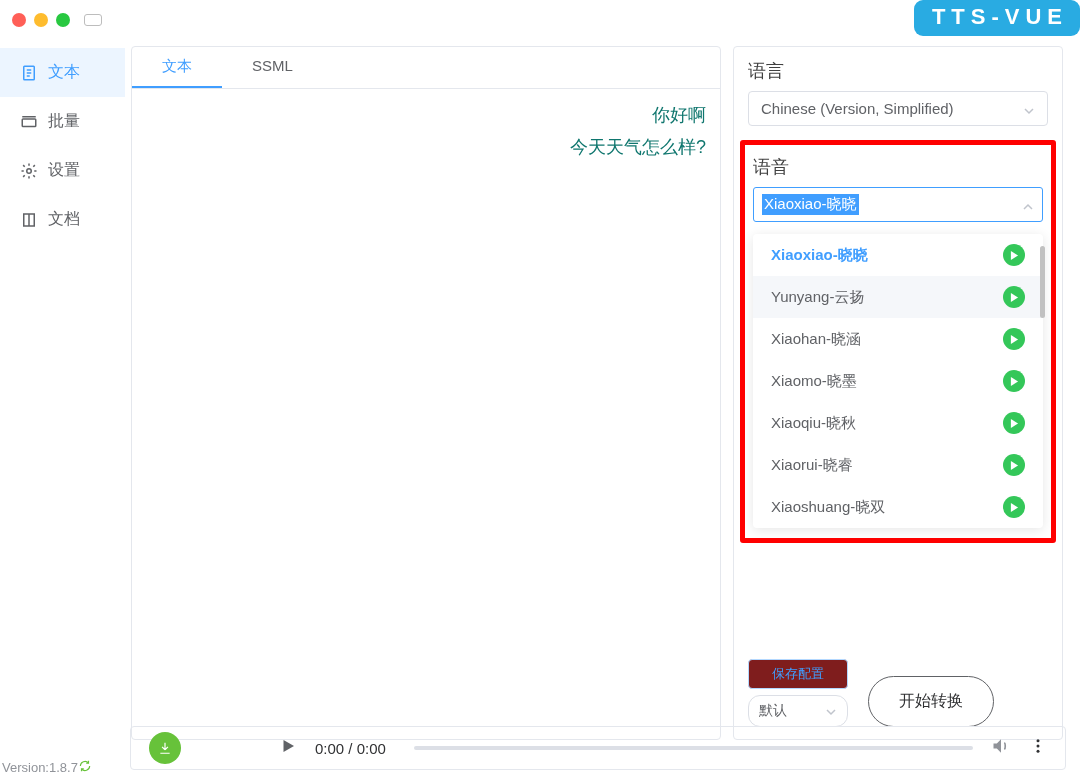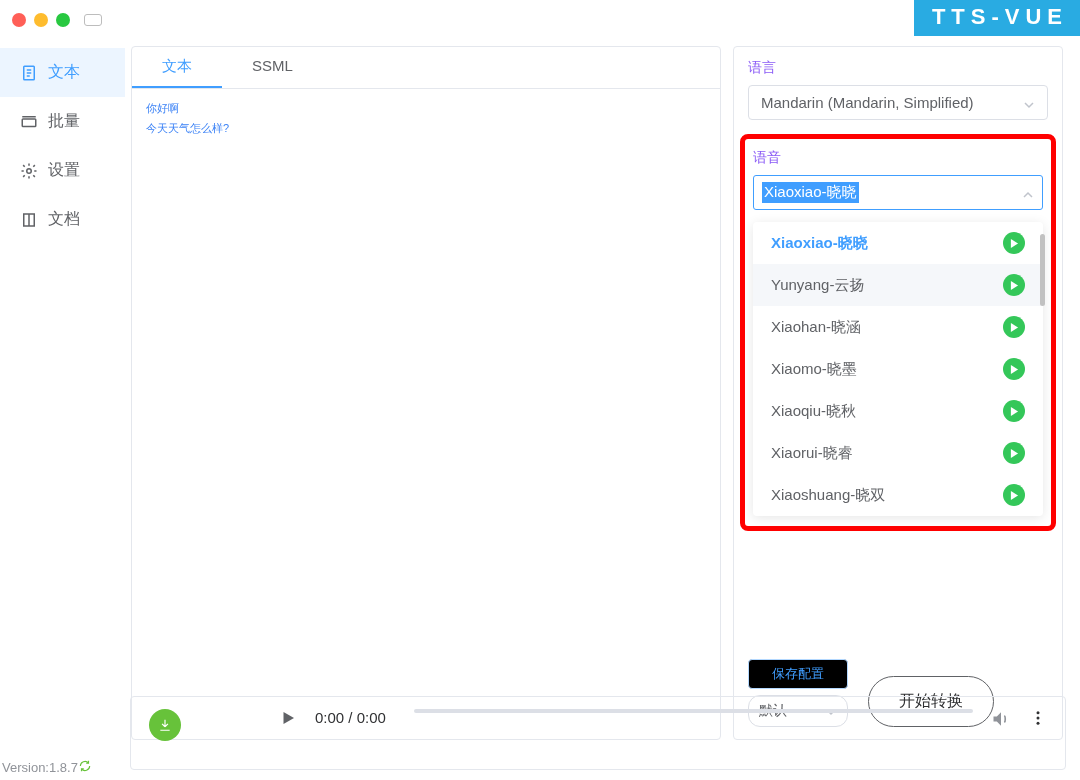--- a/index.html
+++ b/index.html
@@ -5,66 +5,66 @@
 * { margin: 0; padding: 0; box-sizing: border-box; font-family: -apple-system, "PingFang SC", "Microsoft YaHei", sans-serif; }
 body { width: 1080px; height: 780px; background: #fff; position: relative; overflow: hidden; }
 
 
 .titlebar { height: 40px; display: flex; align-items: center; padding: 0 12px; gap: 8px; }
 .tb-dot { width: 14px; height: 14px; border-radius: 50%; }
 .tb-dot.red { background: #ff5f57; }
 .tb-dot.amber { background: #febc2e; }
 .tb-dot.green { background: #28c840; }
 .tb-box { width: 18px; height: 12px; border: 1px solid #bdbdbd; border-radius: 3px; margin-left: 6px; }
-.brand { position: absolute; right: 0; top: 0; height: 36px; background: #29abe2; color: #fff; font-weight: 700; font-size: 22px; letter-spacing: 6px; padding: 4px 12px 4px 18px; }
+.brand { position: absolute; right: 0; top: 0; height: 36px; background: #29abe2; color: #fff; font-weight: 700; font-size: 22px; letter-spacing: 6px; padding: 4px 12px 4px 18px; border-radius: 9px; }
 
 
 .shell { display: flex; height: 700px; }
 .sidebar { width: 125px; background: #fff; padding-top: 8px; }
 .nav-item { display: flex; align-items: center; gap: 10px; padding: 14px 20px; color: #606266; font-size: 16px; cursor: pointer; }
 .nav-item.active { color: #409eff; background: #ecf5ff; }
 .nav-icon { width: 18px; height: 18px; display: inline-flex; align-items: center; justify-content: center; }
 .nav-icon svg { width: 18px; height: 18px; }
 
 .main { flex: 1; display: flex; gap: 12px; padding: 6px 0 0 6px; }
 
 
 .editor { width: 590px; border: 1px solid #e4e7ed; border-radius: 4px; display: flex; flex-direction: column; }
 .tabs { display: flex; border-bottom: 1px solid #e4e7ed; }
 .tab { padding: 10px 30px; font-size: 15px; color: #606266; cursor: pointer; border-bottom: 2px solid transparent; }
 .tab.active { color: #409eff; border-bottom-color: #409eff; }
-.textarea { flex: 1; padding: 10px 14px; font-size: 11px; color: #3b82f6; line-height: 1.8; white-space: pre-line; }
+.textarea { flex: 1; padding: 10px 14px; font-size: 18px; color: #0f766e; line-height: 1.8; white-space: pre-line; text-align: right; }
 
 
 .right { width: 330px; border: 1px solid #e4e7ed; border-radius: 4px; padding: 12px 14px; position: relative; display: flex; flex-direction: column; }
-.field-label { font-size: 14px; color: #8b5cf6; margin-bottom: 8px; }
+.field-label { font-size: 18px; color: #404040; margin-bottom: 8px; }
 .select { border: 1px solid #dcdfe6; border-radius: 4px; padding: 8px 12px; font-size: 15px; color: #606266; display: flex; align-items: center; justify-content: space-between; cursor: pointer; margin-bottom: 18px; }
 .chev { width: 12px; height: 12px; }
 
 
-.voice-box { border: 5px solid #ff0000; border-radius: 8px; margin: -4px -8px 14px -8px; padding: 10px 8px; }
+.voice-box { border: 5px solid #ff0000; border-radius: 3px; margin: -4px -8px 14px -8px; padding: 10px 8px; }
 .voice-input { border: 1px solid #409eff; border-radius: 3px; padding: 6px 8px; display: flex; align-items: center; justify-content: space-between; margin-bottom: 12px; }
 .voice-input-text { background: #409eff; color: #fff; padding: 1px 2px; font-size: 15px; }
 .voice-dropdown { background: #fff; border-radius: 4px; box-shadow: 0 2px 12px rgba(0,0,0,0.1); max-height: 330px; overflow-y: auto; position: relative; }
 .voice-item { display: flex; align-items: center; justify-content: space-between; padding: 10px 18px; font-size: 15px; color: #606266; cursor: pointer; }
 .voice-item.selected { color: #409eff; font-weight: 600; }
 .voice-item.hover { background: #f5f7fa; }
 .play-btn { width: 22px; height: 22px; background: #34c759; border-radius: 50%; display: flex; align-items: center; justify-content: center; }
 .play-btn svg { width: 9px; height: 9px; fill: #fff; margin-left: 1px; }
 .voice-scroll { position: absolute; right: -2px; top: 12px; width: 5px; height: 72px; background: #c1c1c1; border-radius: 3px; }
 
 
 .actions { margin-top: auto; display: flex; align-items: flex-end; gap: 20px; padding-top: 30px; }
 .left-actions { display: flex; flex-direction: column; gap: 6px; }
-.save-config { border: 1px solid #b3d8ff; background: #000000; color: #409eff; font-size: 13px; padding: 5px 16px; border-radius: 4px; cursor: pointer; }
+.save-config { border: 1px solid #b3d8ff; background: #7f1d1d; color: #409eff; font-size: 13px; padding: 5px 16px; border-radius: 4px; cursor: pointer; }
 .preset-select { border: 1px solid #dcdfe6; border-radius: 12px; padding: 6px 10px; font-size: 14px; color: #606266; display: flex; align-items: center; justify-content: space-between; width: 100px; cursor: pointer; }
 .convert-btn { border: 1px solid #606266; border-radius: 26px; padding: 14px 30px; font-size: 16px; color: #303133; background: #fff; cursor: pointer; }
 
 
-.player { position: absolute; left: 130px; bottom: 10px; right: 14px; border: 1px solid #e4e7ed; border-radius: 4px; padding: 12px 18px; display: flex; align-items: flex-start; gap: 18px; height: 74px; }
+.player { position: absolute; left: 130px; bottom: 10px; right: 14px; border: 1px solid #e4e7ed; border-radius: 4px; padding: 12px 18px; display: flex; align-items: center; gap: 18px; height: 44px; }
 .dl-btn { width: 32px; height: 32px; border-radius: 50%; background: #67c23a; display: flex; align-items: center; justify-content: center; margin-right: 80px; }
 .dl-btn svg { width: 14px; height: 14px; fill: #fff; }
 .play-icon { color: #606266; }
 .time-text { font-size: 15px; color: #303133; }
 .progress { flex: 1; height: 4px; background: #dcdfe6; border-radius: 2px; margin-left: 10px; }
 .vol-icon, .more-icon { color: #909399; }
 
 .version { position: absolute; left: 2px; bottom: 4px; font-size: 13px; color: #909399; display: flex; align-items: center; gap: 0; }
 .refresh { color: #67c23a; }
 </style>
@@ -129,21 +129,21 @@
         <div class="tab active">文本</div>
         <div class="tab">SSML</div>
       </div>
       <div class="textarea">你好啊
 今天天气怎么样?</div>
     </div>
 
     <div class="right">
       <div class="field-label">语言</div>
       <div class="select">
-        <span>Mandarin (Mandarin, Simplified)</span>
+        <span>Chinese (Version, Simplified)</span>
         <span class="chev">
           <svg viewBox="0 0 12 12" fill="none" stroke="#c0c4cc" stroke-width="1.5">
               <path d="M2 4l4 4 4-4"></path>
             </svg>
         </span>
       </div>
 
       <div class="voice-box">
         <div class="field-label">语音</div>
         <div class="voice-input">

